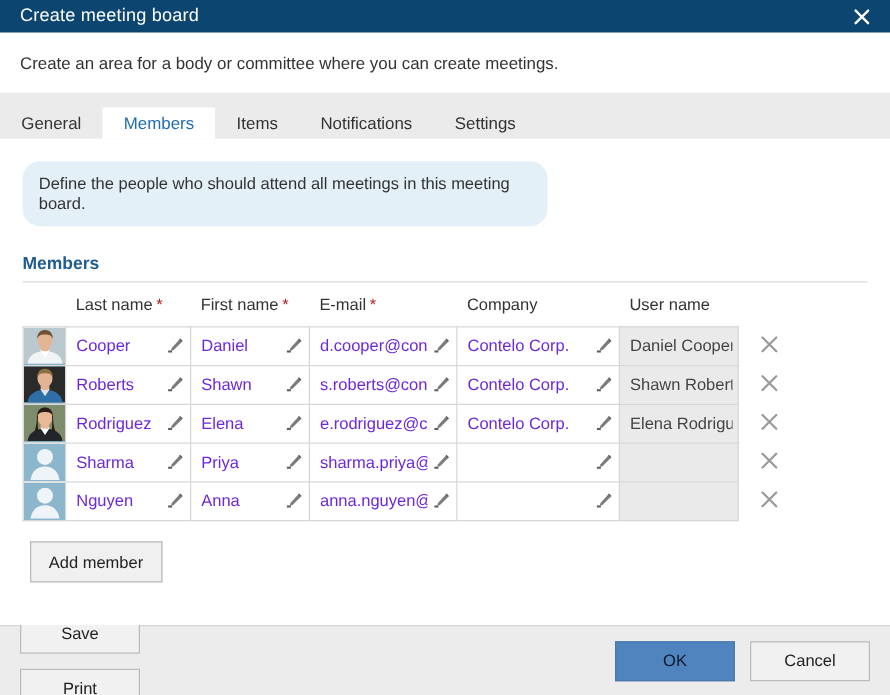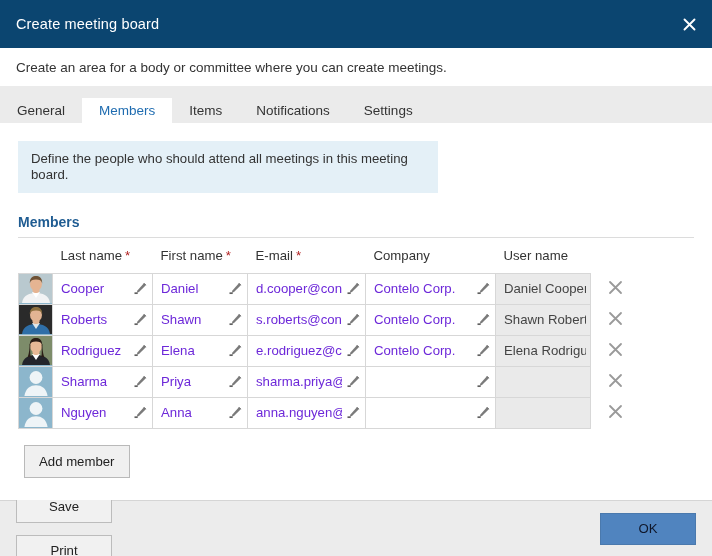--- a/index.html
+++ b/index.html
@@ -12,21 +12,21 @@
   }
   #dialog {
     width: 712px; height: 556px;
     display: flex; flex-direction: column;
     background: #ffffff;
     position: relative;
   }
 
   
   .titlebar {
-    height: 48px;
+    height: 26px;
     background: #0b4570;
     display: flex; align-items: center;
     flex: 0 0 auto;
     position: relative;
   }
   .titlebar-text {
     color: #ffffff;
     font-size: 14.5px;
     padding-left: 16px;
     letter-spacing: .15px;
@@ -39,21 +39,21 @@
     display: flex; align-items: center; justify-content: center;
     color: #ffffff;
     font-size: 16px;
     cursor: pointer;
     line-height: 1;
   }
 
   
   .subtitle-bar {
     flex: 0 0 auto;
-    height: 38px;
+    height: 48px;
     background: #ffffff;
     display: flex; align-items: center;
     padding-left: 16px;
     font-size: 13.5px;
     color: #333333;
   }
 
   
   .tabstrip {
     flex: 0 0 auto;
@@ -88,20 +88,21 @@
   }
 
   .info-banner {
     margin: 17px 0 0 18px;
     width: 420px;
     background: #e4f0f7;
     color: #333333;
     font-size: 13.2px;
     padding: 10px 13px;
     line-height: 1.2;
+    border-radius: 14px;
   }
 
   .section-title {
     margin: 21px 0 0 18px;
     color: #1f5c92;
     font-size: 14px;
     font-weight: bold;
   }
   .section-rule {
     margin: 7px 18px 0 18px;
@@ -636,15 +637,16 @@
     <button class="add-member-btn">Add member</button>
   </div>
 
   <div class="footer">
     <div class="footer-left">
       <button class="btn">Save</button>
       <button class="btn">Print</button>
     </div>
     <div class="footer-right">
       <button class="btn primary">OK</button>
+      <button class="btn">Cancel</button>
     </div>
   </div>
 </div>
 
 </body></html>

